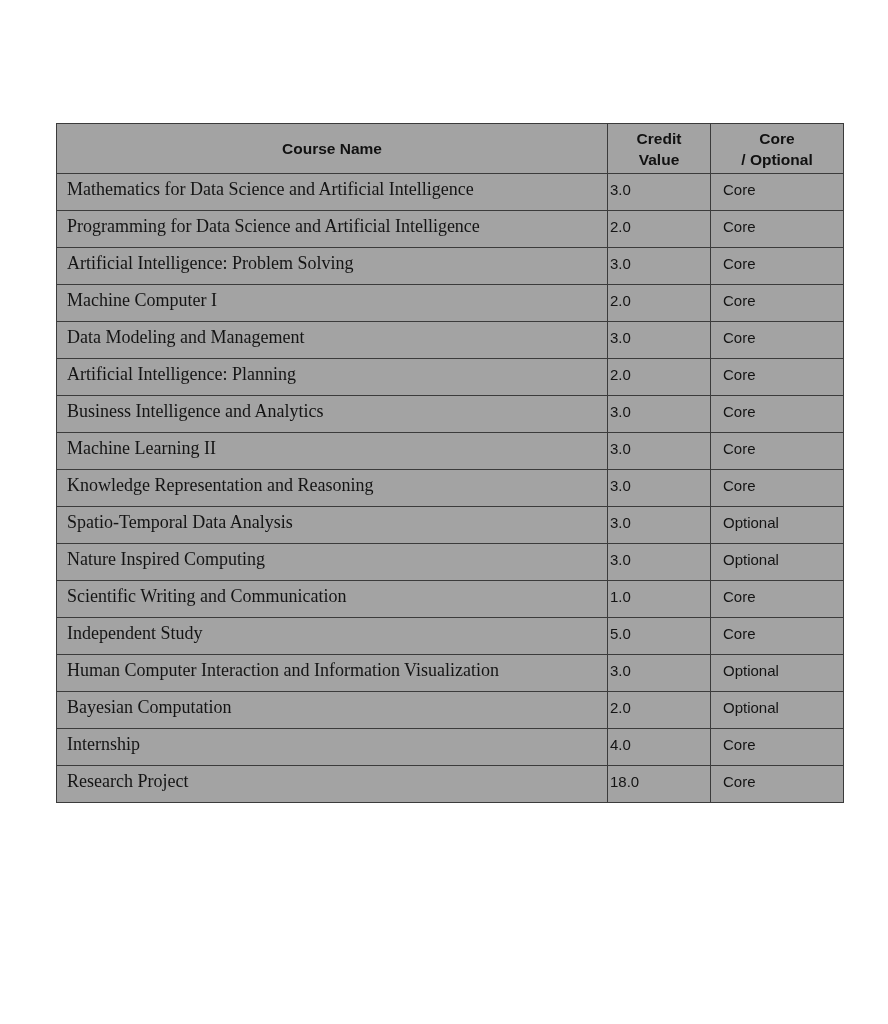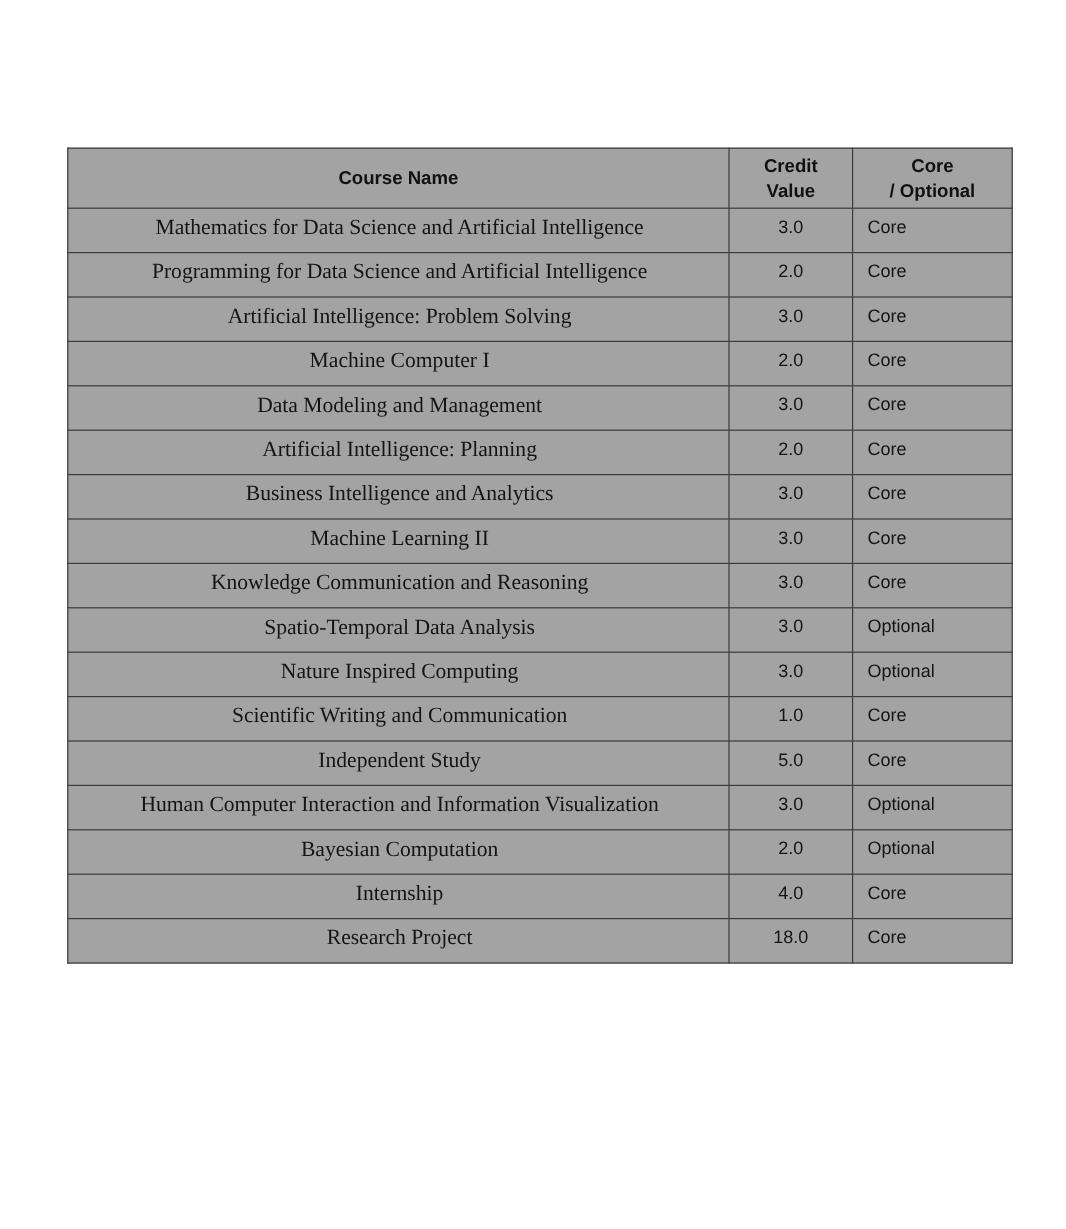--- a/index.html
+++ b/index.html
@@ -52,29 +52,29 @@
   }
 
   
   table.courses tbody tr { height: 37px; }
 
   table.courses td.course {
     font-family: "Liberation Serif", "DejaVu Serif", serif;
     font-size: 18px;
     line-height: 23px;
     padding: 4px 8px 0 10px;
-    text-align: center;
+    text-align: left;
     color: #141414;
   }
   table.courses td.credit {
     font-family: "Liberation Sans", sans-serif;
     font-size: 15px;
     line-height: 20px;
     padding: 6px 2px 0 2px;
-    text-align: center;
+    text-align: left;
     color: #141414;
   }
   table.courses td.type {
     font-family: "Liberation Sans", sans-serif;
     font-size: 15px;
     line-height: 20px;
     padding: 6px 2px 0 12px;
     text-align: left;
     color: #141414;
   }
@@ -147,21 +147,21 @@
     <td class="type">Core</td>
   </tr>
 
   <tr>
     <td class="course">Machine Learning II</td>
     <td class="credit">3.0</td>
     <td class="type">Core</td>
   </tr>
 
   <tr>
-    <td class="course">Knowledge Communication and Reasoning</td>
+    <td class="course">Knowledge Representation and Reasoning</td>
     <td class="credit">3.0</td>
     <td class="type">Core</td>
   </tr>
 
   <tr>
     <td class="course">Spatio-Temporal Data Analysis</td>
     <td class="credit">3.0</td>
     <td class="type">Optional</td>
   </tr>
 

